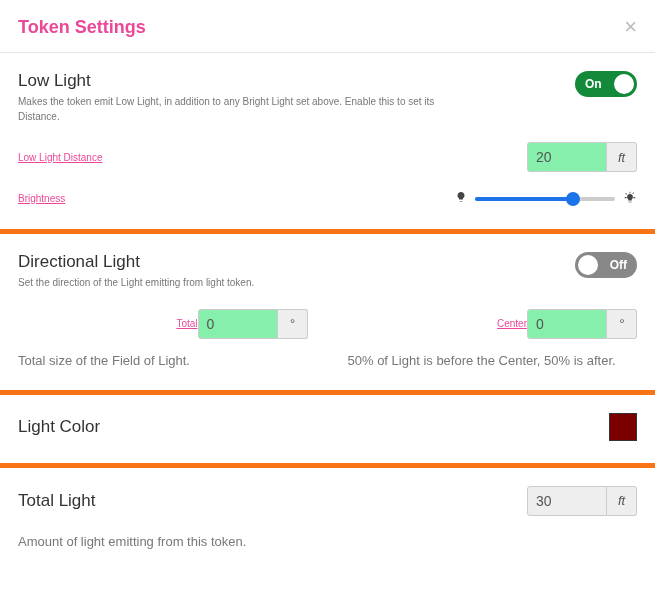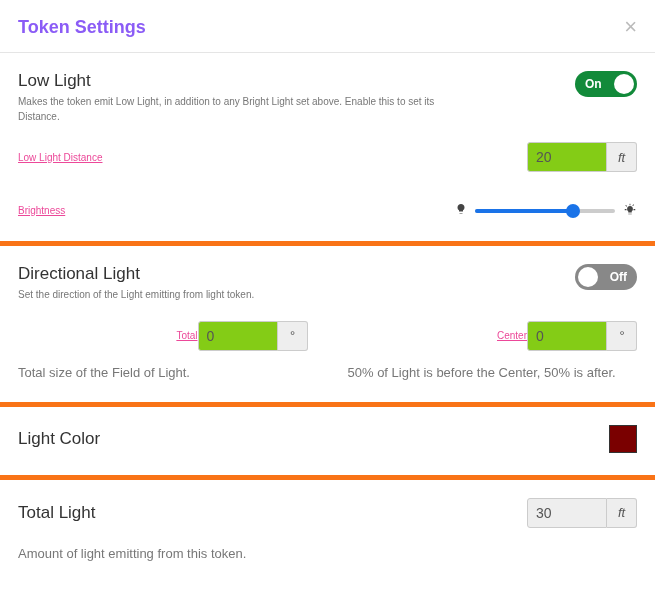--- a/index.html
+++ b/index.html
@@ -14,21 +14,21 @@
   .modal-header {
     display: flex;
     align-items: center;
     justify-content: space-between;
     padding: 16px 18px 14px 18px;
     border-bottom: 1px solid #e5e5e5;
   }
   .modal-title {
     font-size: 18px;
     font-weight: 700;
-    color: #8b5cf6;
+    color: #ec4899;
   }
   .close-x {
     font-size: 22px;
     color: #bbb;
     cursor: pointer;
     line-height: 1;
   }
   .section {
     padding: 18px 18px 22px 18px;
     border-bottom: 5px solid #f97316;
@@ -96,41 +96,41 @@
     align-items: stretch;
   }
   .num-input {
     width: 80px;
     height: 30px;
     border: 1px solid #ccc;
     border-radius: 3px 0 0 3px;
     padding: 4px 8px;
     font-size: 14px;
     color: #555;
-    background: #84cc16;
+    background: #86efac;
   }
   .num-input.readonly { background: #eee; }
   .unit {
     display: flex;
     align-items: center;
     justify-content: center;
     background: #eee;
     border: 1px solid #ccc;
     border-left: none;
     border-radius: 0 3px 3px 0;
     width: 30px;
     font-size: 13px;
     color: #555;
     font-style: italic;
   }
   .brightness-row {
     display: flex;
     align-items: center;
     justify-content: space-between;
-    margin-top: 30px;
+    margin-top: 18px;
   }
   .slider-wrap {
     display: flex;
     align-items: center;
     gap: 8px;
   }
   .slider {
     width: 140px;
     height: 4px;
     background: #ccc;

